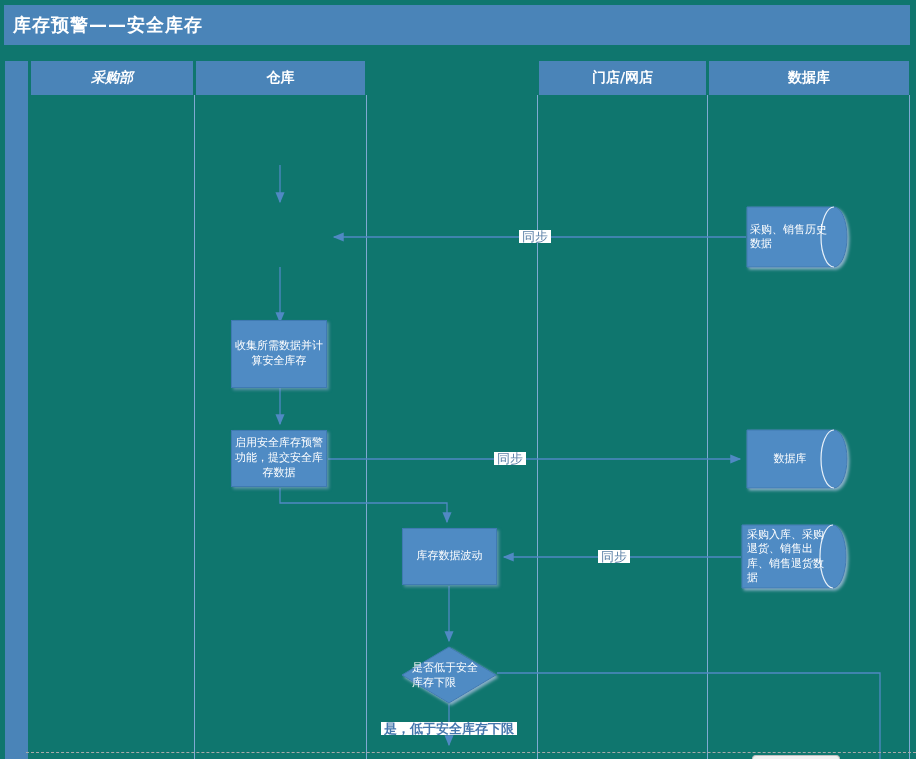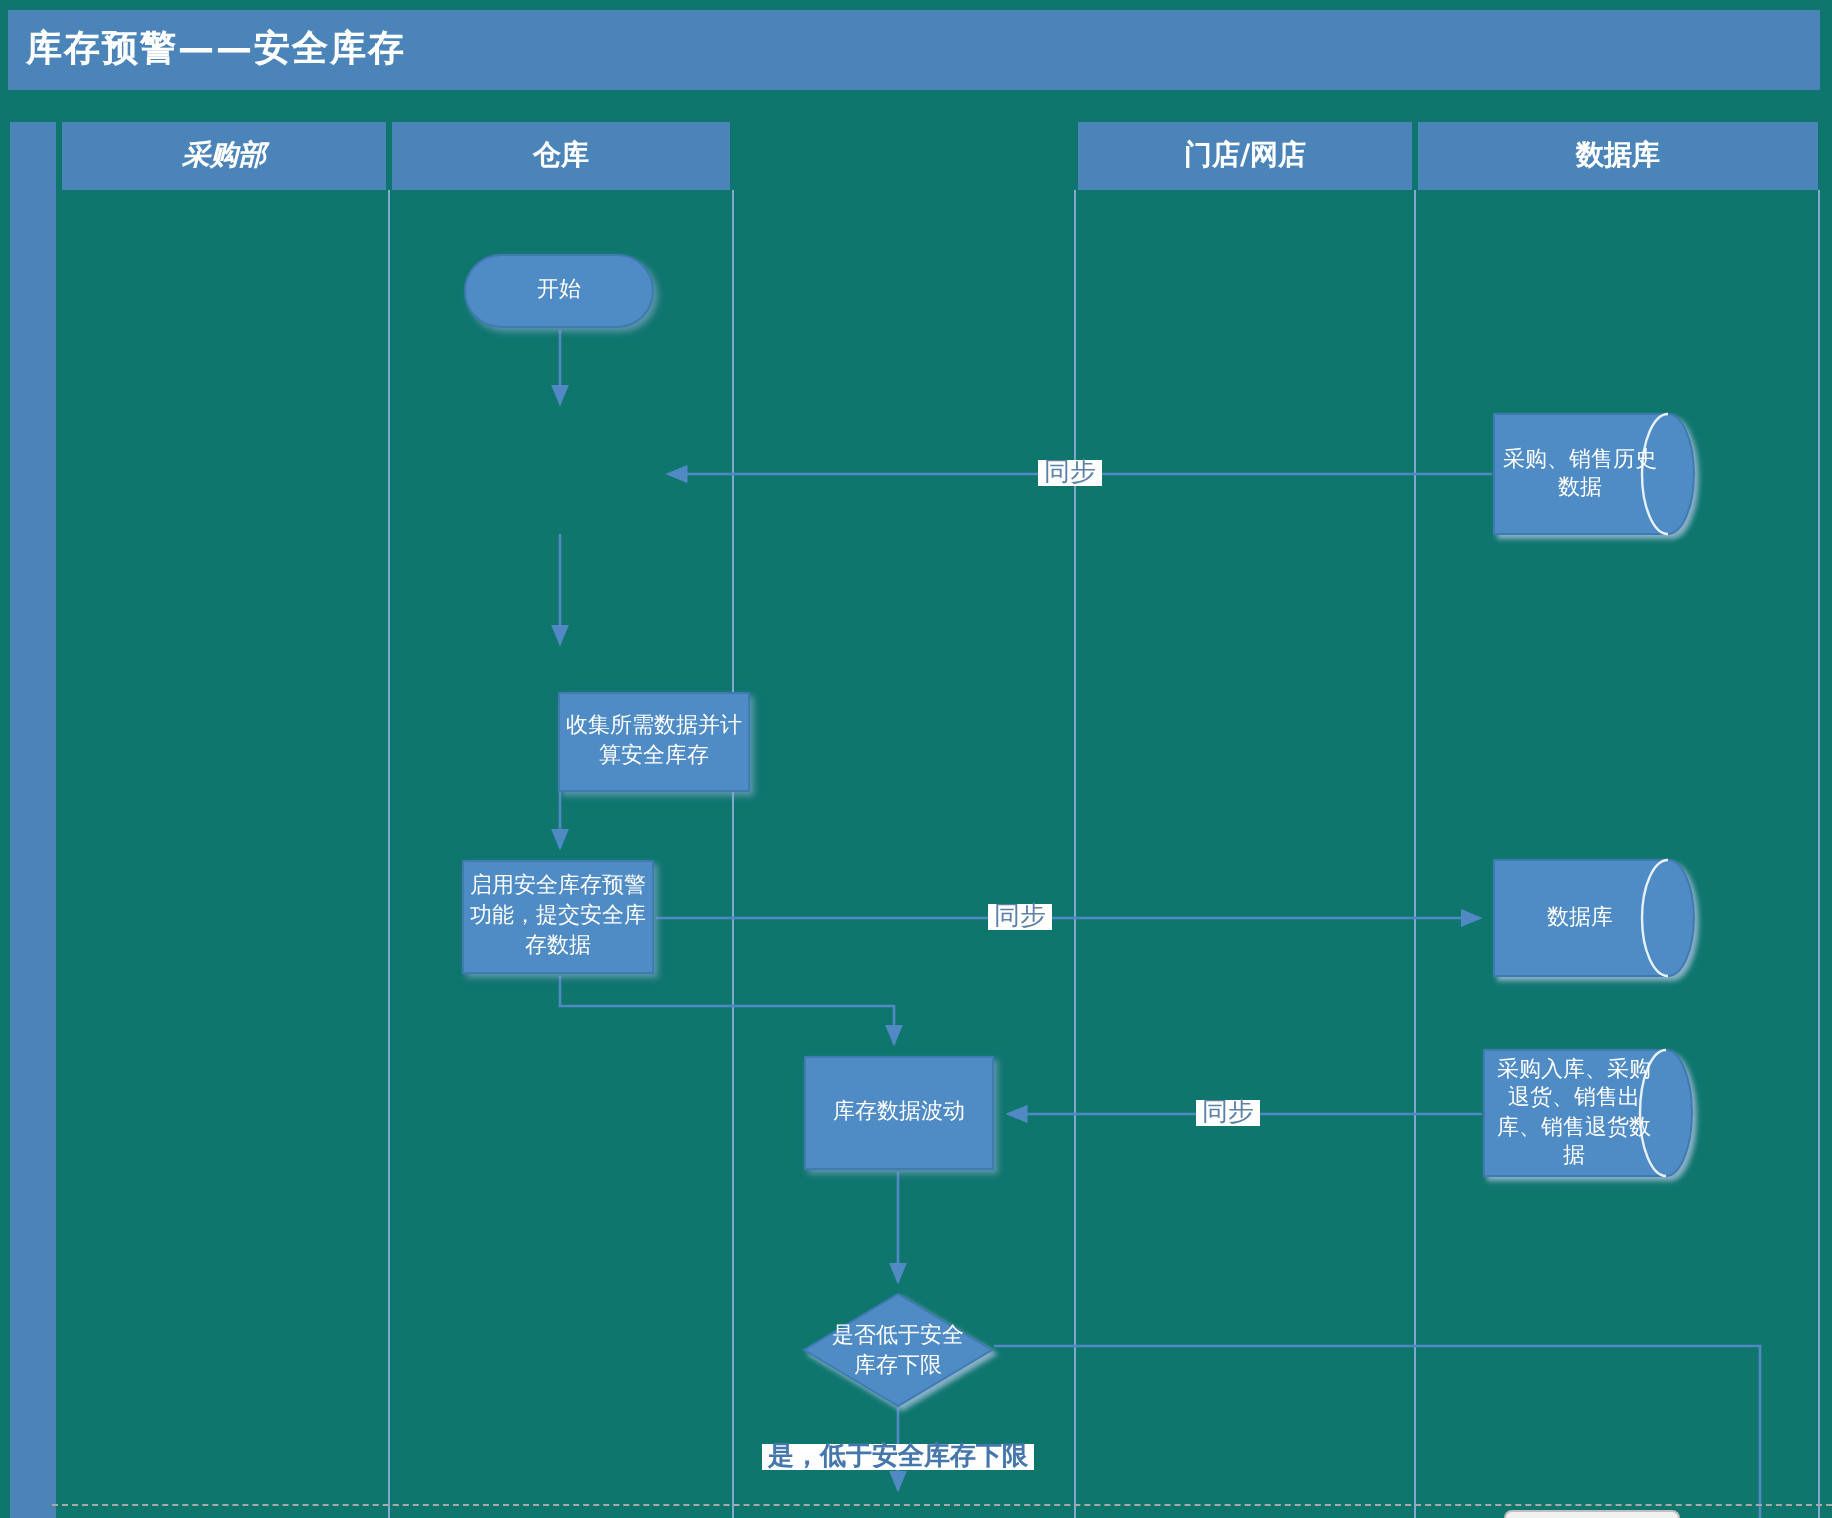--- a/index.html
+++ b/index.html
@@ -20,28 +20,28 @@
   .next-shape{position:absolute;left:752px;top:755px;width:86px;height:6px;background:#f1f1f1;
               border:1px solid #bfbfbf;border-bottom:none;border-radius:4px 4px 0 0;}
   
   .shape{position:absolute;background:#4f8bc4;border:1px solid #3f7ab2;color:#fff;
          font-size:11px;line-height:1.35;display:flex;align-items:center;justify-content:center;
          text-align:center;box-sizing:border-box;padding:2px 3px;
          box-shadow:2px 2px 3px rgba(130,165,200,0.65);}
   .pill{border-radius:19px;}
   .n-start{left:232px;top:127px;width:95px;height:37px;}
   .n-box1{left:231px;top:208px;width:96px;height:58px;}
-  .n-box2{left:231px;top:346px;width:96px;height:50px;margin-left:48px;}
+  .n-box2{left:231px;top:320px;width:96px;height:68px;}
   .n-box3{left:231px;top:430px;width:96px;height:57px;}
   .n-box4{left:402px;top:528px;width:95px;height:57px;}
   
   .overlay{position:absolute;left:0;top:0;width:916px;height:759px;pointer-events:none;}
   
   .shape-label{position:absolute;color:#fff;font-size:11px;line-height:1.3;display:flex;
-               align-items:center;justify-content:center;text-align:center;}
+               align-items:center;justify-content:center;font-family:Liberation Mono, monospace;}
   .l-cyl1{left:750px;top:207px;width:80px;height:60px;}
   .l-cyl2{left:748px;top:430px;width:84px;height:58px;}
   .l-cyl3{left:747px;top:525px;width:80px;height:63px;}
   .l-diamond{left:412px;top:648px;width:74px;height:55px;}
   
   .edge-label{position:absolute;transform:translateX(-50%);background:#ffffff;color:#5d82a8;
               font-size:13px;line-height:13px;padding:0 3px;white-space:nowrap;}
   .e-sync1{left:535px;top:230px;}
   .e-sync2{left:510px;top:452px;}
   .e-sync3{left:614px;top:550px;}
@@ -92,21 +92,20 @@
       <path d="M834 207 A13 30 0 0 0 834 267" fill="none" stroke="#e8f1f9" stroke-width="1.2"></path>
       <path d="M747 430 L834 430 A13 29 0 0 1 834 488 L747 488 Z" fill="#4f8bc4" stroke="#3f7ab2"></path>
       <path d="M834 430 A13 29 0 0 0 834 488" fill="none" stroke="#e8f1f9" stroke-width="1.2"></path>
       <path d="M742 525 L833 525 A13 31.5 0 0 1 833 588 L742 588 Z" fill="#4f8bc4" stroke="#3f7ab2"></path>
       <path d="M833 525 A13 31.5 0 0 0 833 588" fill="none" stroke="#e8f1f9" stroke-width="1.2"></path>
 
       <polygon points="449,647 496,675 449,703 402,675" fill="#4f8bc4" stroke="#3f7ab2"></polygon>
     </g>
   </svg>
 
-  <div class="shape pill n-start">开始</div>
   <div class="shape n-box2">收集所需数据并计算安全库存</div>
   <div class="shape n-box3">启用安全库存预警功能，提交安全库存数据</div>
   <div class="shape n-box4">库存数据波动</div>
 
   <div class="shape-label l-cyl1">采购、销售历史数据</div>
   <div class="shape-label l-cyl2">数据库</div>
   <div class="shape-label l-cyl3">采购入库、采购退货、销售出库、销售退货数据</div>
   <div class="shape-label l-diamond">是否低于安全库存下限</div>
 
   <div class="edge-label e-sync1">同步</div>

